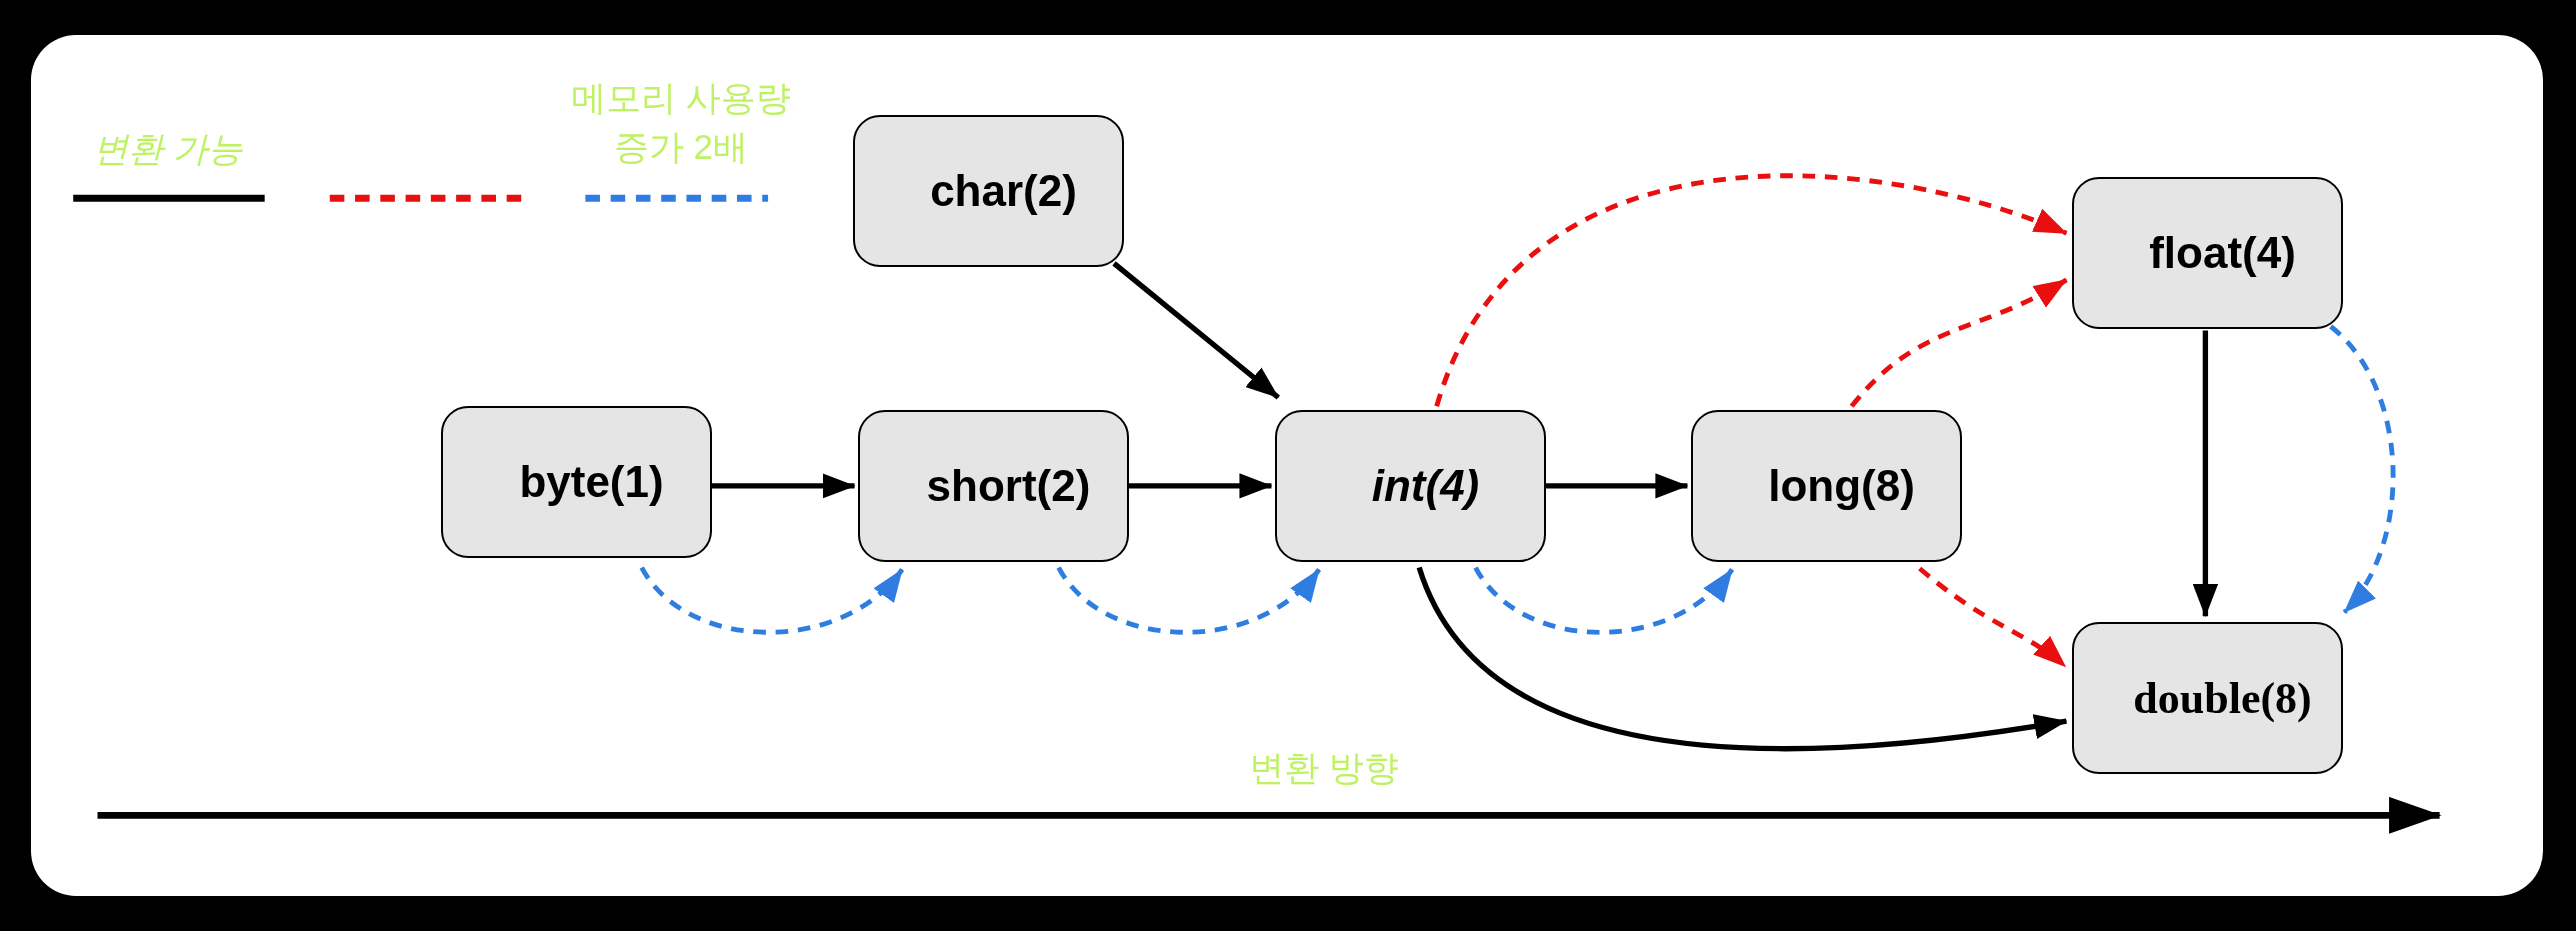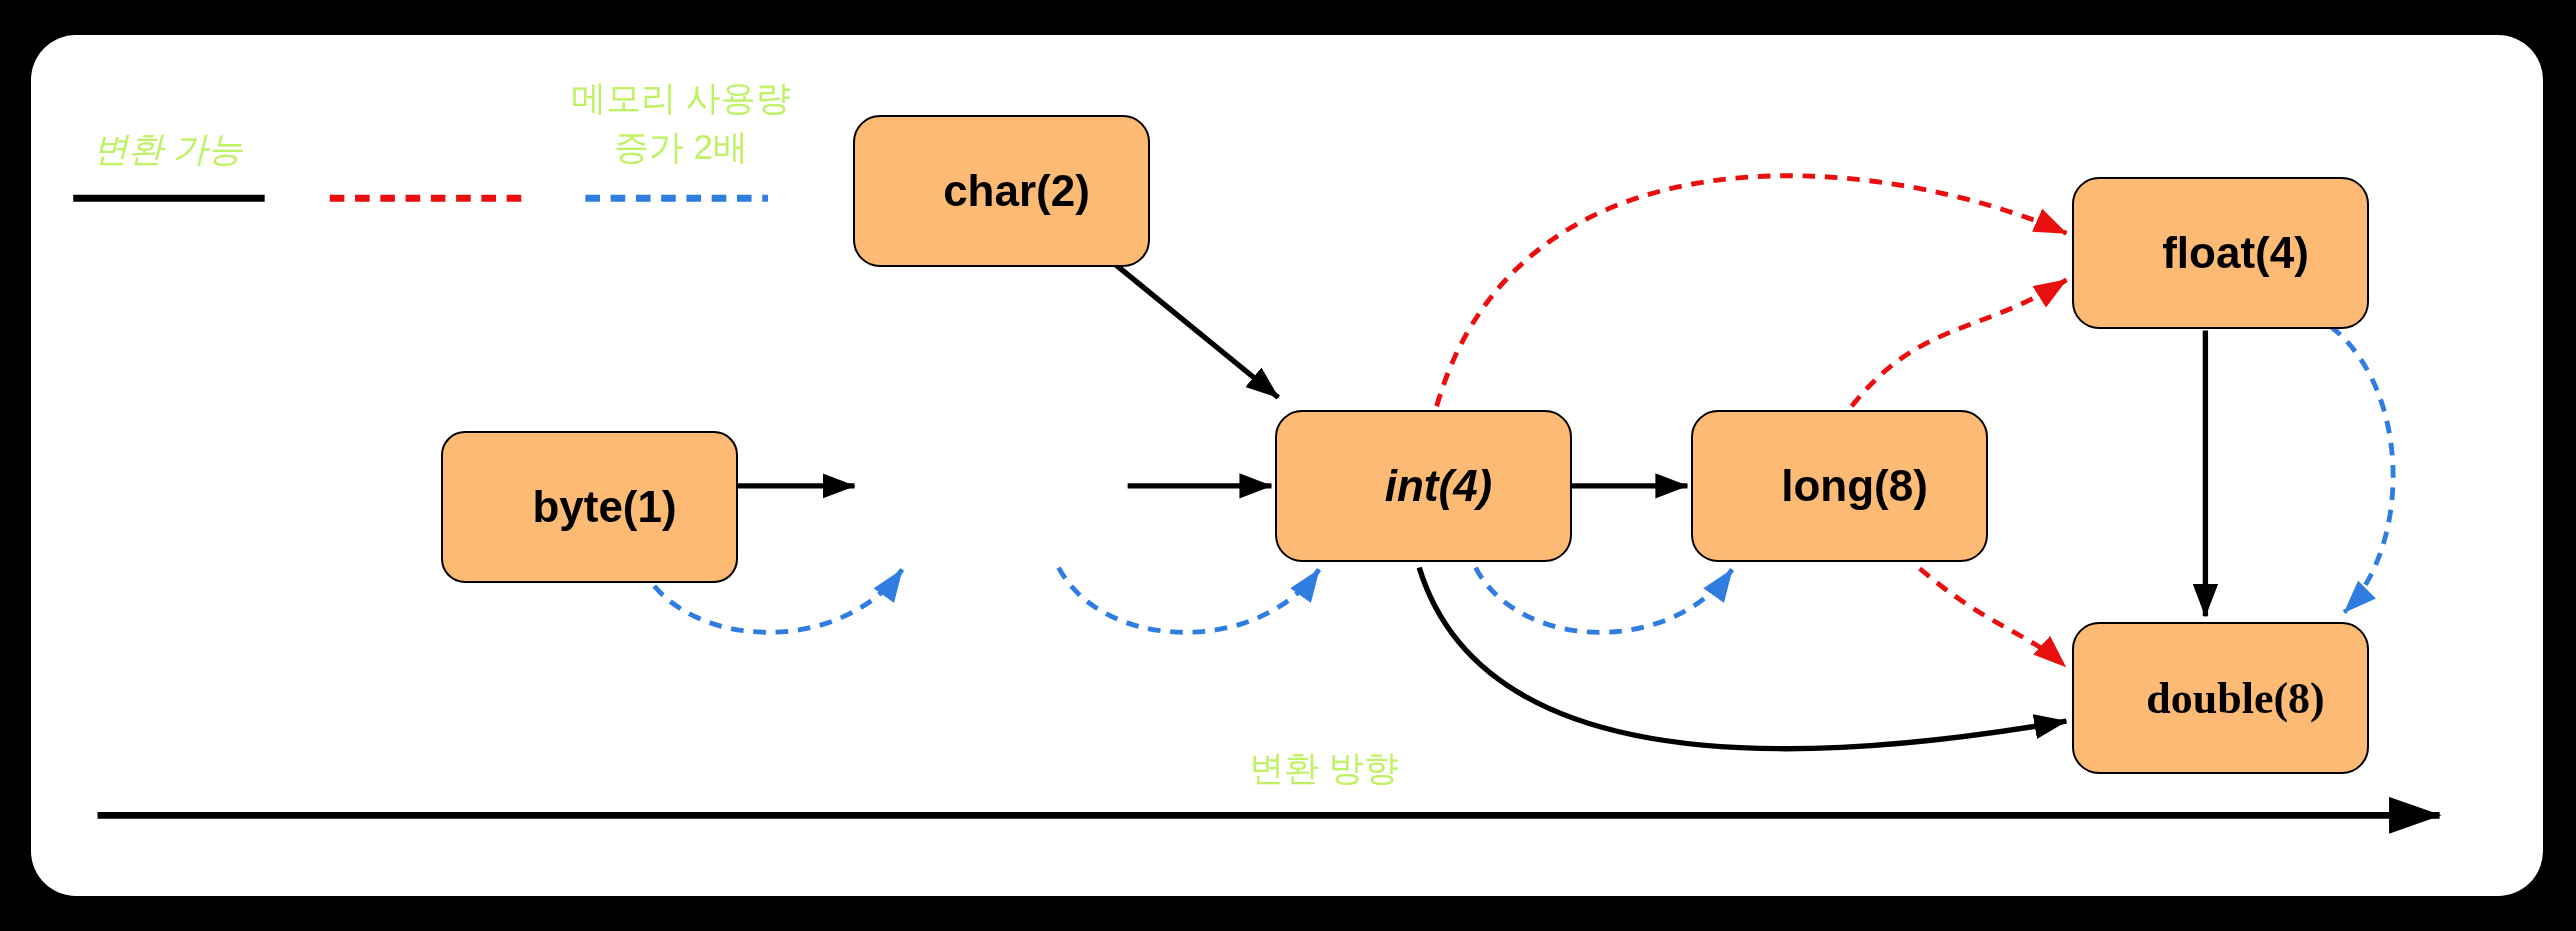--- a/index.html
+++ b/index.html
@@ -30,24 +30,24 @@
     position: absolute;
     left: 0;
     top: 0;
     width: 2576px;
     height: 931px;
     z-index: 2;
   }
   .node {
     position: absolute;
     z-index: 3;
-    width: 297px;
+    width: 271px;
     height: 152px;
     box-sizing: border-box;
-    background: #fdba74;
+    background: #e5e5e5;
     border: 2.9px solid #000000;
     border-radius: 27px;
     display: flex;
     align-items: center;
     justify-content: center;
     padding-left: 30px;
   }
   .node .node-label {
     font-size: 44px;
     font-weight: bold;
@@ -110,22 +110,25 @@
     <path d="M 100 839 L 2510 839" stroke="#000000" stroke-width="7" fill="none" marker-end="url(#arrow-axis)"></path>
   </svg>
 
   <div class="lg-label" style="left:168px; top:149px;font-style:italic;">변환 가능</div>
   <div class="lg-label" style="left:681px; top:98px;">메모리 사용량</div>
   <div class="lg-label" style="left:681px; top:147px;">증가 2배</div>
 
   <div class="node" style="left:853px; top:115px;">
     <span class="node-label">char(2)</span>
   </div>
-  <div class="node" style="left:441px; top:431px;border-radius:24px;">
+  <div class="node" style="left:441px; top:406px;">
     <span class="node-label">byte(1)</span>
+  </div>
+  <div class="node" style="left:858px; top:410px;">
+    <span class="node-label">short(2)</span>
   </div>
   <div class="node" style="left:1275px; top:410px;font-style:italic;">
     <span class="node-label">int(4)</span>
   </div>
   <div class="node" style="left:1691px; top:410px;">
     <span class="node-label">long(8)</span>
   </div>
   <div class="node" style="left:2072px; top:177px;justify-content:center;">
     <span class="node-label">float(4)</span>
   </div>

